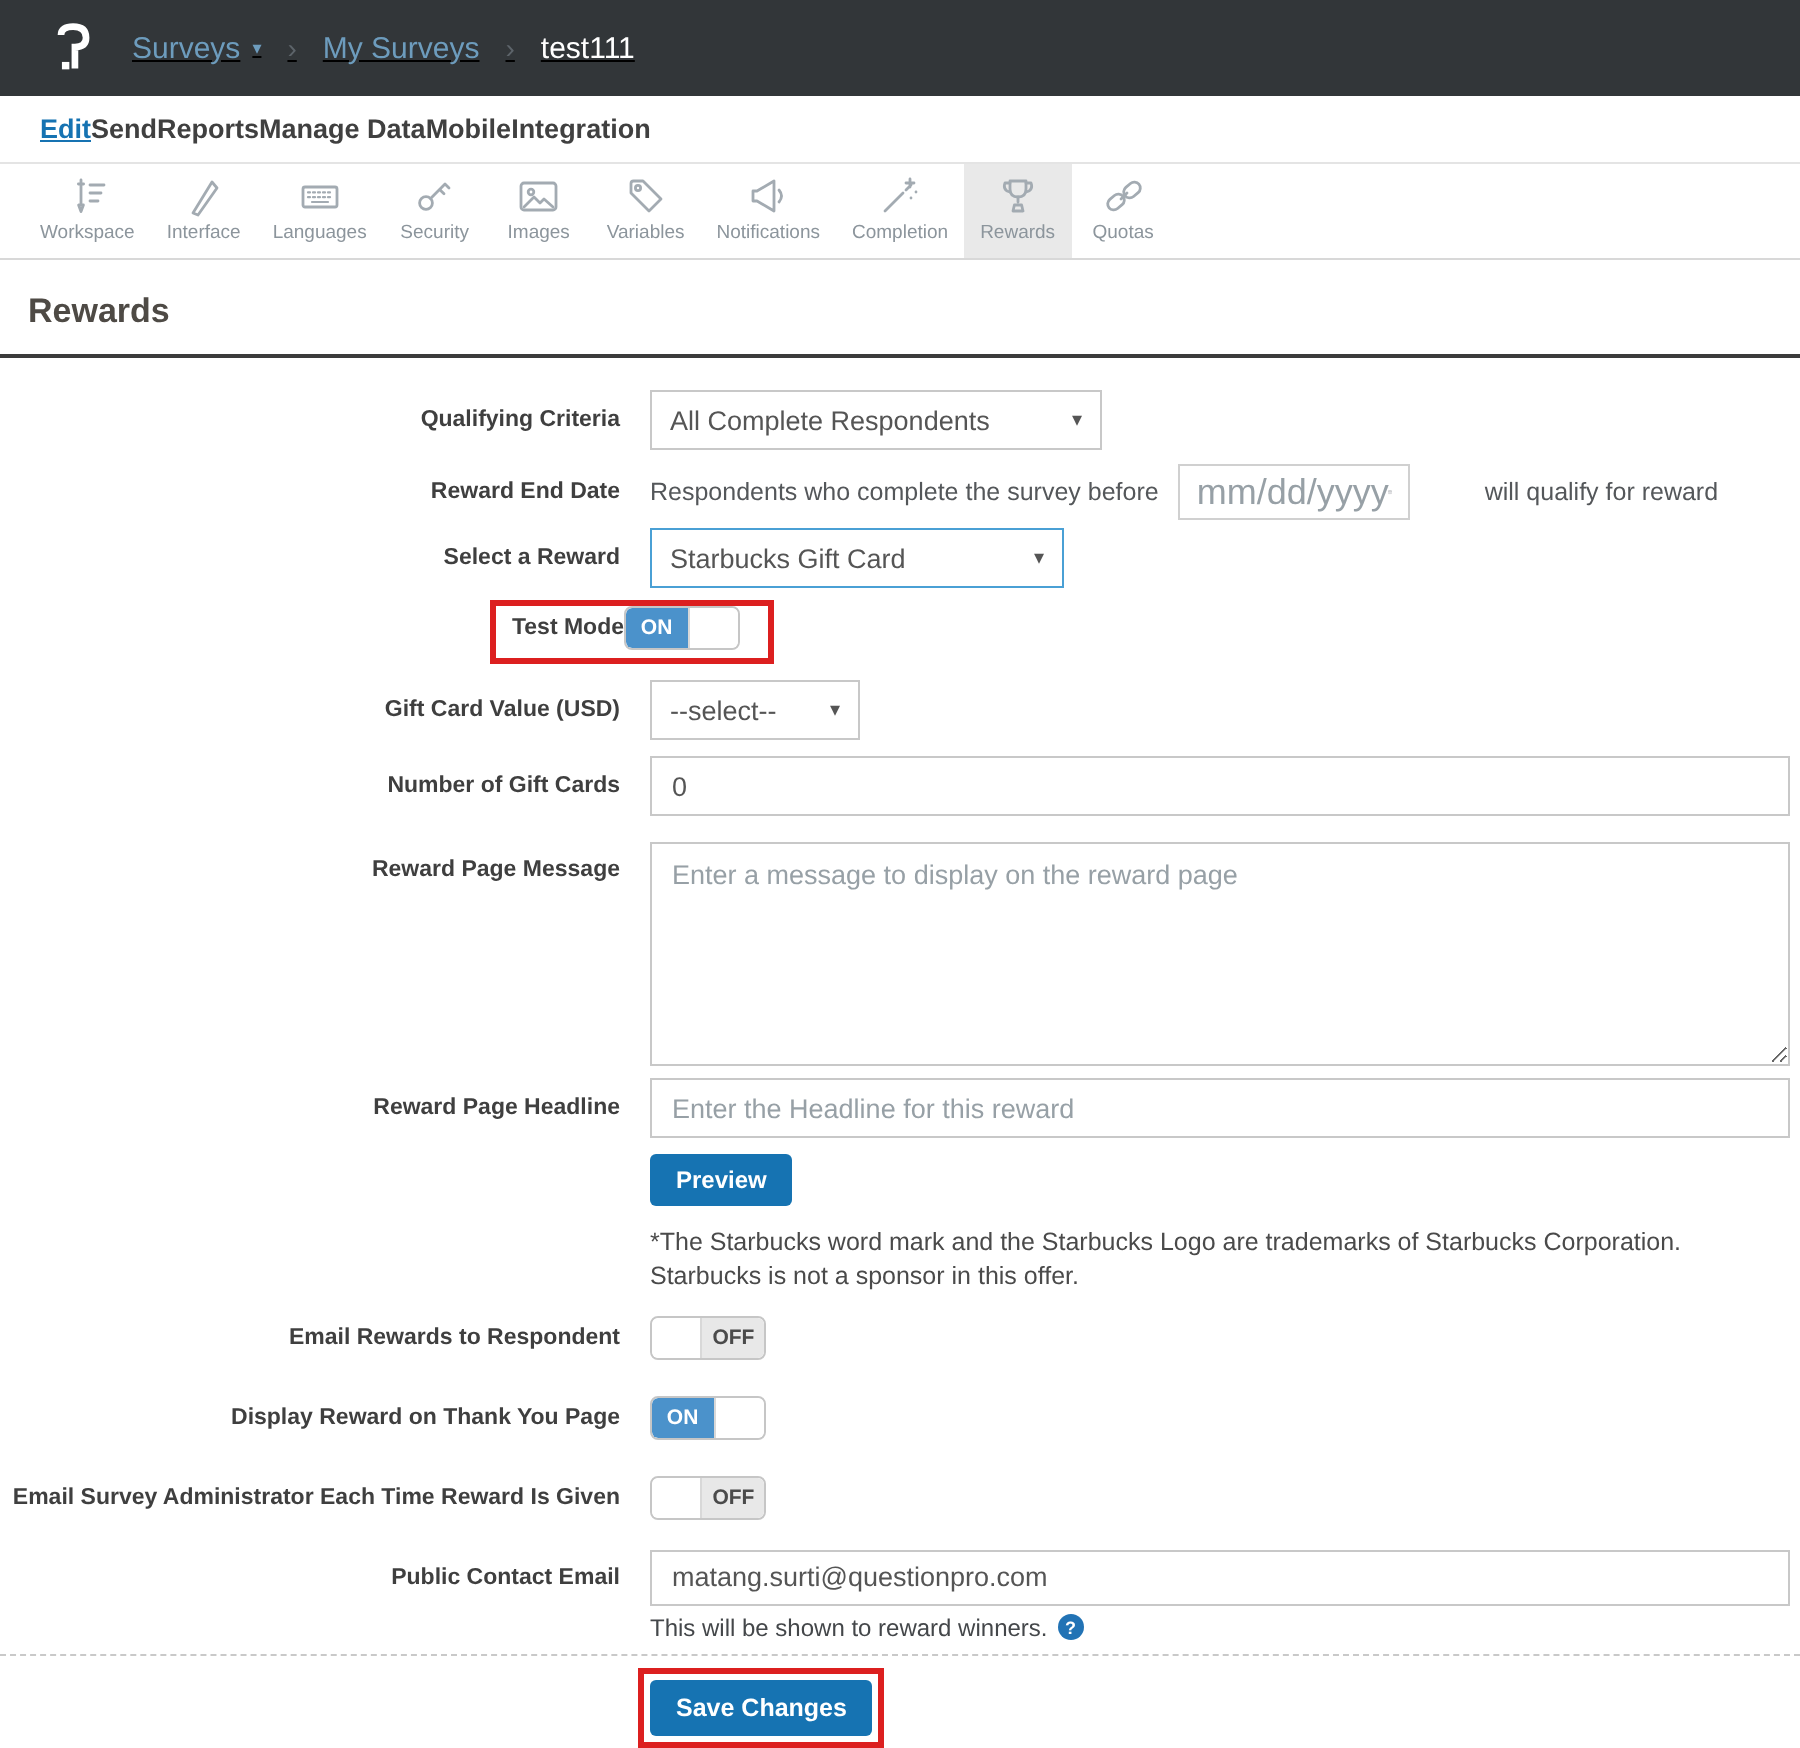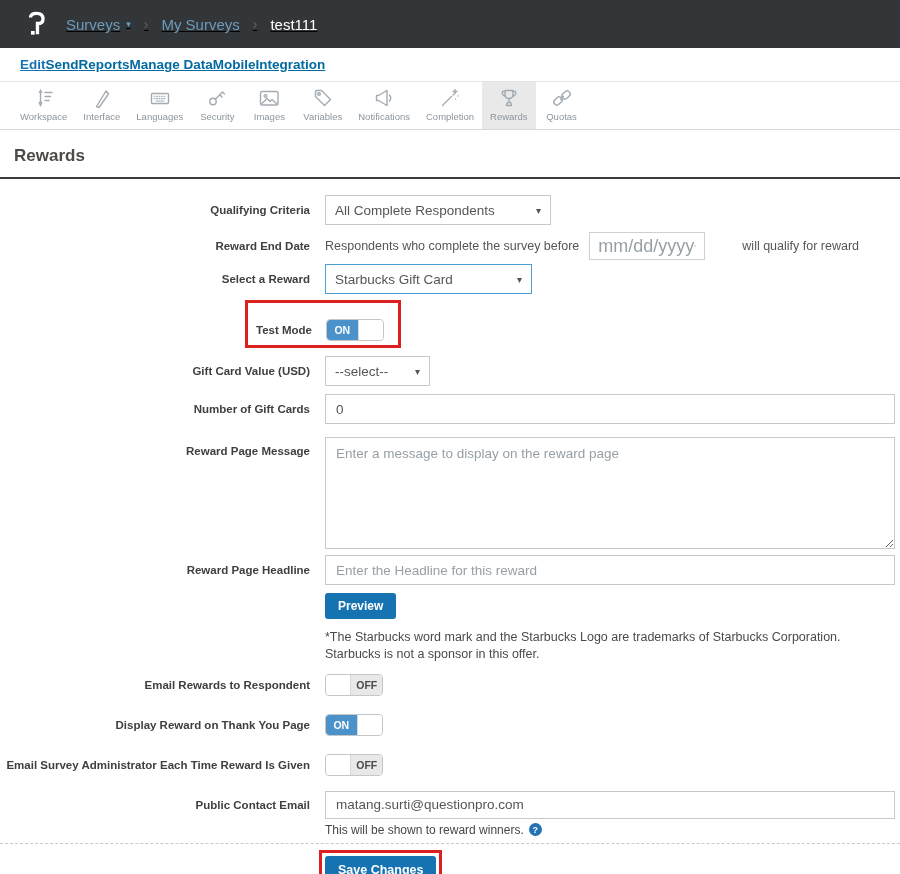--- a/index.html
+++ b/index.html
@@ -11,21 +11,21 @@
     padding-left:24px;text-decoration:underline; }
   .logo { width:26px; height:28px; margin-right:16px; }
   .crumb { font-size:15px; color:#6d9cbd; cursor:pointer; }
   .crumb-caret { font-size:9px; color:#6d9cbd; margin-left:6px; }
   .crumb-sep { color:#5d646a; font-size:14px; margin:0 13px; }
   .crumb-current { color:#ffffff; font-size:15px; }
 
   
   .navtabs { height:34px; display:flex; align-items:center; 
     padding-left:20px; border-bottom:1px solid #e4e4e4; }
-  .navtab { font-size:13.5px; font-weight:bold; color:#0369a1; cursor:pointer;text-decoration:underline; }
+  .navtab { font-size:13.5px; font-weight:bold; color:#404040; cursor:pointer; }
   .navtab.active { color:#1673b2; text-decoration:underline; }
 
   
   .toolbar { height:48px; display:flex; align-items:stretch; padding-left:12px;
     border-bottom:1px solid #d8d8d8; }
   .tool { display:flex; flex-direction:column; align-items:center;
     justify-content:flex-start; padding:4px 8px 2px; cursor:pointer; min-width:52px; }
   .tool.active { background:#e9e9e9; }
   .tool svg { width:24px; height:24px; stroke:#a3abb2; fill:none;
     stroke-width:1.4; stroke-linecap:round; stroke-linejoin:round; }
@@ -69,21 +69,21 @@
     border-radius:3px 0 0 3px; }
   .toggle.on .knob { flex:1; background:#fff; border-left:1px solid #d8d8d8;
     border-radius:0 3px 3px 0; }
   .toggle.off .knob { flex:1; background:#fff; border-right:1px solid #d8d8d8;
     border-radius:3px 0 0 3px; }
   .toggle.off .seg.state { flex:1.25; background:#e8e8e8; color:#4a4a4a;
     border-radius:0 3px 3px 0; }
 
   
   .annotated { border:3px solid #dc1f1f; display:inline-flex; align-items:center; }
-  .testmode-wrap { margin-left:245px; padding:16px 14px 4px 6px; gap:14px; }
+  .testmode-wrap { margin-left:245px; padding:0 14px 4px 6px; }
   .testmode-wrap .tm-label { width:58px; display:flex; justify-content:flex-end; }
   .testmode-wrap .tm-label span { font-size:11.5px; font-weight:bold; color:#3f3f3f;
     white-space:nowrap; }
   .save-wrap { margin-left:319px; padding:3px; }
 
   .btn { background:#1673b2; color:#fff; border:none; border-radius:3px;
     font-weight:bold; font-family:"Liberation Sans",sans-serif; cursor:pointer; }
   .btn.preview { font-size:12px; padding:6px 13px; margin-left:325px; }
   .btn.save { font-size:12.5px; padding:7px 13px; }
 

